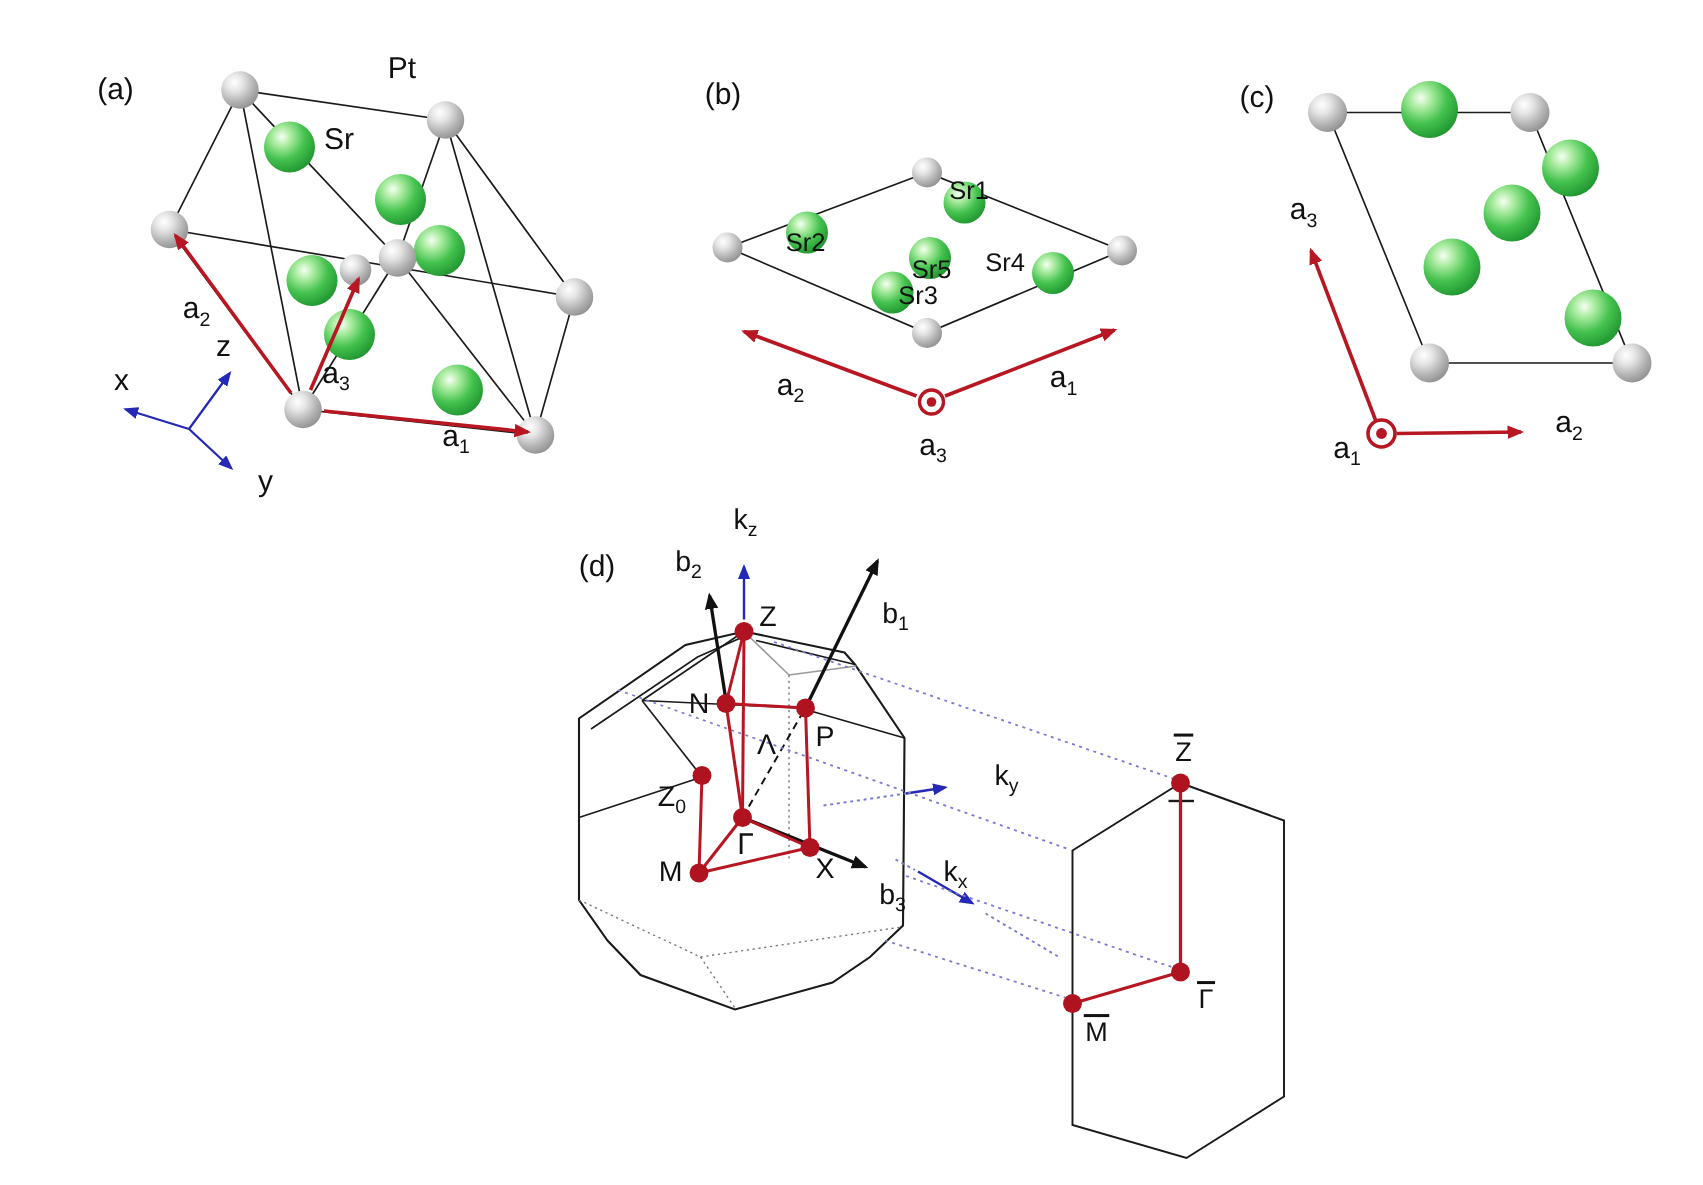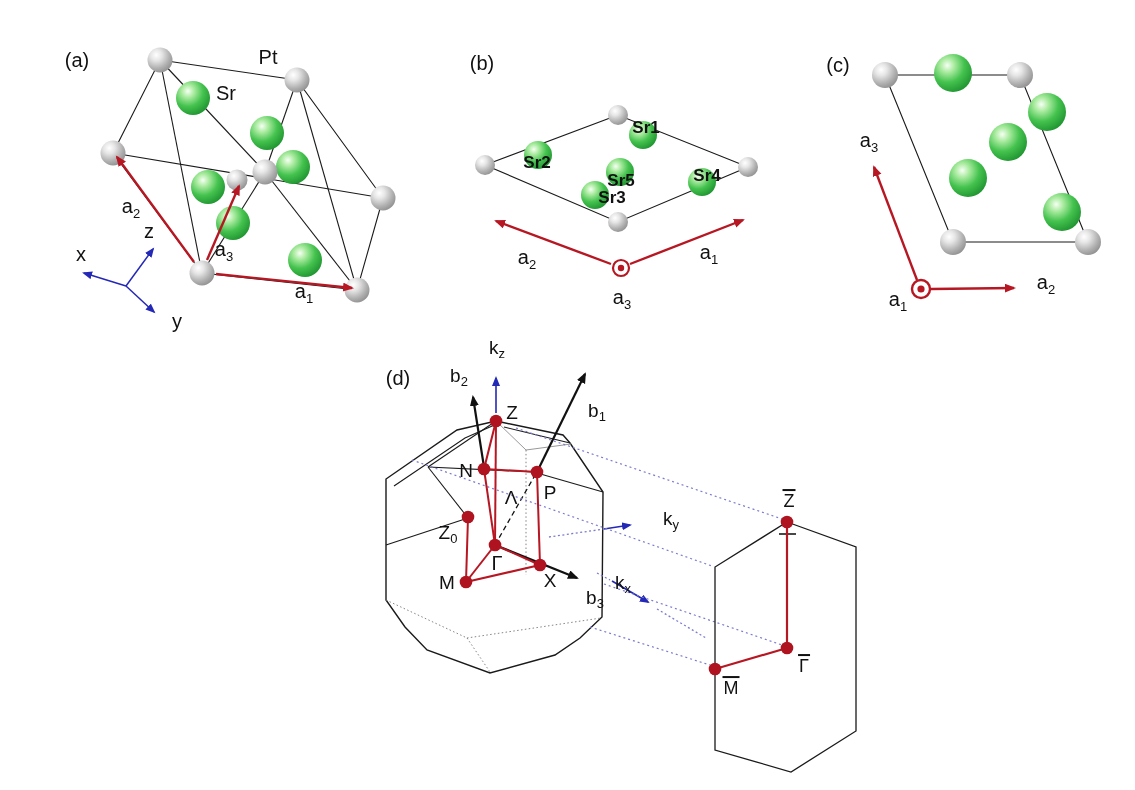--- a/index.html
+++ b/index.html
@@ -2,21 +2,21 @@
 <html><head>
 <meta charset="utf-8">
 <style>
   html,body{margin:0;padding:0;background:#fff;}
   #canvas{position:relative;width:1135px;height:790px;background:#ffffff;overflow:hidden;
           font-family:"Liberation Sans","DejaVu Sans",sans-serif;color:#111;}
   #gfx{position:absolute;left:0;top:0;}
   .lbl{position:absolute;transform:translate(-50%,-50%);font-size:20px;line-height:1;
        white-space:nowrap;color:#111;z-index:5;}
   .lbl sub{font-size:13px;line-height:0;}
-  .sz17{font-size:17px;font-weight:bold;}
+  .sz17{font-size:17px;}
   .sz19{font-size:19px;}
   .sz18{font-size:18px;}
   .ovl{display:inline-block;border-top:2px solid #111;padding:1px 1px 0 1px;line-height:1.05;}
 </style>
 </head>
 <body>
 
 <div id="canvas">
 
 <svg id="gfx" width="1135" height="790" viewBox="0 0 1135 790">
@@ -207,34 +207,34 @@
     <line x1="787" y1="648" x2="715" y2="669"></line>
   </g>
   <g fill="#b01320">
     <circle cx="787" cy="522" r="6.3"></circle>
     <circle cx="787" cy="648" r="6.3"></circle>
     <circle cx="715" cy="669" r="6.3"></circle>
   </g>
 </svg>
 
 <span class="lbl" style="left:77px;top:60px">(a)</span>
-<span class="lbl" style="left:268px;top:57px">Pt</span>
+<span class="lbl" style="left:268px;top:46px">Pt</span>
 <span class="lbl" style="left:226px;top:93px">Sr</span>
 <span class="lbl" style="left:131px;top:206px"><span>a</span><sub>2</sub></span>
 <span class="lbl" style="left:149px;top:231px">z</span>
 <span class="lbl" style="left:81px;top:254px">x</span>
 <span class="lbl" style="left:224px;top:249px"><span>a</span><sub>3</sub></span>
 <span class="lbl" style="left:304px;top:291px"><span>a</span><sub>1</sub></span>
 <span class="lbl" style="left:177px;top:321px">y</span>
 
 <span class="lbl" style="left:482px;top:63px">(b)</span>
 <span class="lbl sz17" style="left:646px;top:127px">Sr1</span>
 <span class="lbl sz17" style="left:537px;top:162px">Sr2</span>
 <span class="lbl sz17" style="left:621px;top:180px">Sr5</span>
-<span class="lbl sz17" style="left:707px;top:175px">Sr4</span>
+<span class="lbl sz17" style="left:670px;top:175px">Sr4</span>
 <span class="lbl sz17" style="left:612px;top:197px">Sr3</span>
 <span class="lbl" style="left:527px;top:257px"><span>a</span><sub>2</sub></span>
 <span class="lbl" style="left:709px;top:252px"><span>a</span><sub>1</sub></span>
 <span class="lbl" style="left:622px;top:297px"><span>a</span><sub>3</sub></span>
 
 <span class="lbl" style="left:838px;top:65px">(c)</span>
 <span class="lbl" style="left:869px;top:140px"><span>a</span><sub>3</sub></span>
 <span class="lbl" style="left:1046px;top:282px"><span>a</span><sub>2</sub></span>
 <span class="lbl" style="left:898px;top:299px"><span>a</span><sub>1</sub></span>
 
@@ -245,18 +245,18 @@
 <span class="lbl sz19" style="left:597px;top:410px"><span>b</span><sub>1</sub></span>
 <span class="lbl sz19" style="left:466px;top:470px">N</span>
 <span class="lbl sz19" style="left:511px;top:497px">Λ</span>
 <span class="lbl sz19" style="left:550px;top:492px">P</span>
 <span class="lbl sz19" style="left:448px;top:532px"><span>Z</span><sub>0</sub></span>
 <span class="lbl sz19" style="left:671px;top:518px"><span>k</span><sub>y</sub></span>
 <span class="lbl" style="left:497px;top:563px">Γ</span>
 <span class="lbl sz19" style="left:447px;top:582px">M</span>
 <span class="lbl sz19" style="left:550px;top:580px">X</span>
 <span class="lbl sz19" style="left:595px;top:597px"><span>b</span><sub>3</sub></span>
-<span class="lbl sz19" style="left:623px;top:582px"><span>k</span><sub>x</sub></span>
+<span class="lbl sz19" style="left:637px;top:582px"><span>k</span><sub>x</sub></span>
 <span class="lbl sz18" style="left:789px;top:500px"><span class="ovl">Z</span></span>
 <span class="lbl sz18" style="left:804px;top:665px"><span class="ovl">Γ</span></span>
 <span class="lbl sz18" style="left:731px;top:687px"><span class="ovl">M</span></span>
 
 </div>
 
 </body></html>

